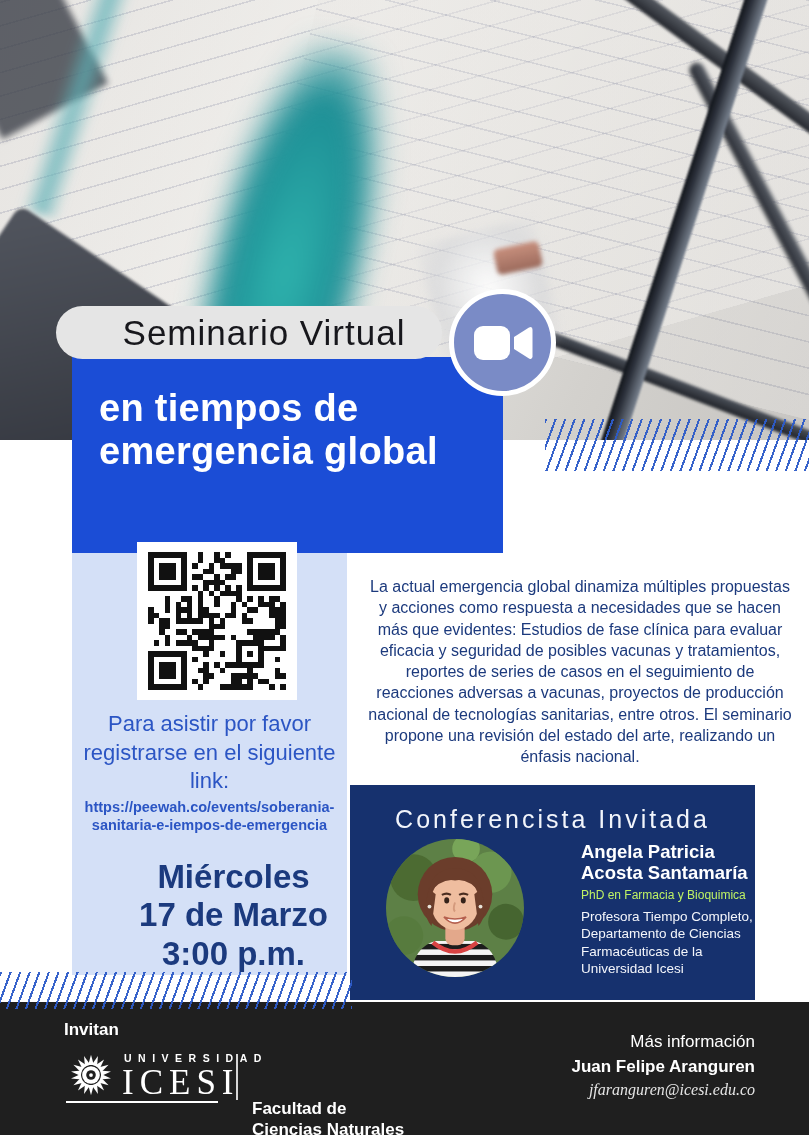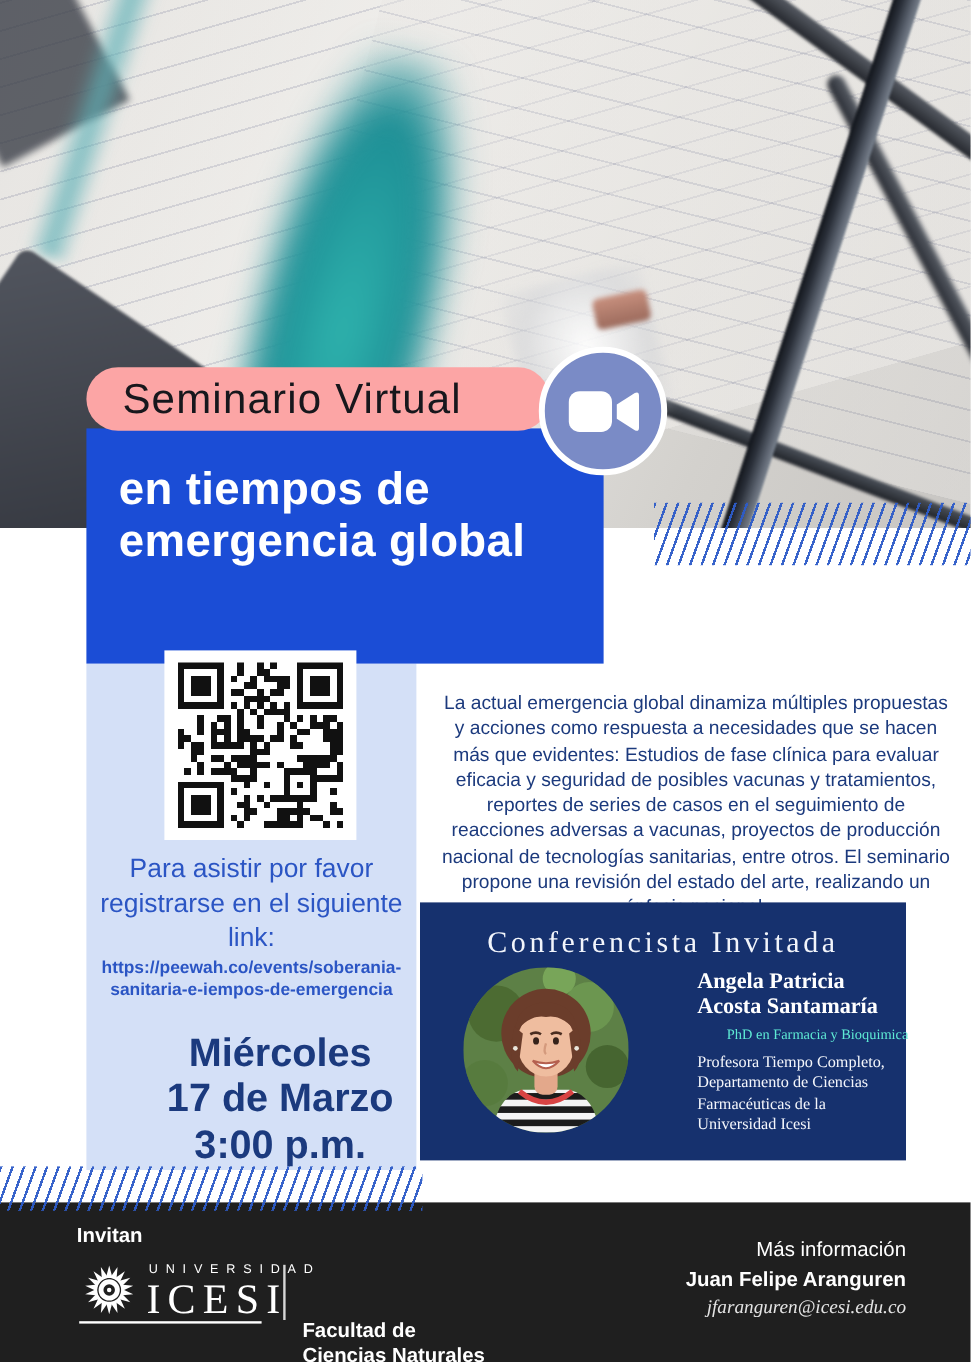--- a/index.html
+++ b/index.html
@@ -33,22 +33,22 @@
              background:linear-gradient(135deg,#51555e,#33363e);border-radius:10px;filter:blur(1.5px);}
   .corner-dark{left:-40px;top:-30px;width:120px;height:150px;transform:rotate(-28deg);
              background:#3c4049;filter:blur(3px);opacity:.8;}
   .vial-glass{left:430px;top:230px;width:120px;height:130px;transform:rotate(-14deg);
               background:radial-gradient(ellipse at 50% 45%,rgba(255,255,255,.9),rgba(210,212,216,.55) 60%,rgba(190,192,198,0));
               filter:blur(4px);}
   .vial-cap{left:495px;top:245px;width:46px;height:26px;transform:rotate(-12deg);
             background:linear-gradient(180deg,#c8907e,#9b6a5c);border-radius:5px;filter:blur(2px);}
 
   
-  .badge{left:72px;top:306px;width:386px;height:53px;background:#fca5a5;border-radius:28px;
-         display:flex;align-items:center;padding-left:30px;box-sizing:border-box;z-index:6;}
+  .badge{left:56px;top:306px;width:386px;height:53px;background:#e5e5e5;border-radius:28px;
+         display:flex;align-items:center;padding-left:30px;box-sizing:border-box;z-index:6;justify-content:center;}
   .badge span{font-size:35px;letter-spacing:1px;color:#17171c;}
   .zoom-circle{left:449px;top:289px;width:97px;height:97px;border-radius:50%;background:#7A8BC6;
                border:5px solid #ffffff;box-sizing:content-box;z-index:7;display:flex;align-items:center;justify-content:center;}
 
   
   .title-block{left:72px;top:357px;width:431px;height:196px;background:#1B4DD6;z-index:5;
                box-sizing:border-box;padding:30px 0 0 27px;}
   .title-block span{display:block;color:#fff;font-weight:bold;font-size:38px;line-height:1.12;letter-spacing:.3px;}
 
   
@@ -61,39 +61,39 @@
   .register-link{left:82px;top:798px;width:255px;text-align:center;color:#2B55C4;font-weight:bold;
                  font-size:14.5px;line-height:1.25;z-index:6;overflow-wrap:break-word;text-decoration:none;display:block;}
   .schedule{left:72px;top:858px;width:323px;text-align:center;color:#1B3A7E;z-index:6;}
   .schedule span{display:block;font-weight:bold;font-size:33px;line-height:1.16;}
 
   
   .description{left:365px;top:576px;width:430px;margin:0;text-align:center;color:#1C3A7D;
                font-size:16px;line-height:1.33;z-index:3;}
 
   
-  .speaker-box{left:350px;top:752px;width:405px;height:215px;background:#16316E;z-index:4;color:#fff;font-family:Liberation Serif, serif;}
+  .speaker-box{left:350px;top:785px;width:405px;height:215px;background:#16316E;z-index:4;color:#fff;}
   .speaker-title{position:absolute;left:0;top:20px;width:100%;text-align:center;margin:0;
                  font-size:25px;font-weight:normal;letter-spacing:3px;color:#f2f5fb;}
   .avatar{position:absolute;left:36px;top:54px;width:138px;height:138px;border-radius:50%;overflow:hidden;}
   .speaker-info{position:absolute;left:231px;top:56px;width:176px;}
   .speaker-name{font-weight:bold;font-size:18.5px;line-height:1.15;display:block;}
-  .speaker-degree{display:block;font-size:12px;margin-top:4px;color:#5eead4;text-align:right;}
+  .speaker-degree{display:block;font-size:12px;margin-top:4px;color:#bef264;}
   .speaker-position{display:block;font-size:13.5px;line-height:1.3;margin-top:6px;color:#f4f6fb;}
 
   
   .hatch{background:repeating-linear-gradient(110deg,rgba(45,91,200,.95) 0 2px,rgba(0,0,0,0) 2px 9px);}
   .hatch-right{left:545px;top:419px;width:264px;height:52px;z-index:3;}
   .hatch-bottom{left:0;top:972px;width:352px;height:37px;z-index:6;}
 
   
   .footer{left:0;top:1002px;width:809px;height:146px;background:#1F1F1F;z-index:5;color:#fff;}
   .invitan{position:absolute;left:64px;top:18px;font-size:17px;font-weight:bold;}
   .emblem{position:absolute;left:66px;top:48px;width:50px;height:50px;}
-  .uni-small{position:absolute;left:124px;top:50px;font-size:10.5px;letter-spacing:6.5px;color:#fff;}
+  .uni-small{position:absolute;left:124px;top:50px;font-size:10.5px;letter-spacing:6.5px;color:#fff;font-weight:bold;}
   .uni-name{position:absolute;left:122px;top:61px;font-family:"Liberation Serif",serif;
             font-size:35px;letter-spacing:6px;color:#fff;}
   .logo-underline{position:absolute;left:66px;top:99px;width:152px;height:2px;background:#fff;}
   .logo-divider{position:absolute;left:236px;top:52px;width:2px;height:46px;background:#d6d6d6;}
   .faculty{position:absolute;left:252px;top:57px;font-size:17px;font-weight:bold;line-height:1.25;margin-top:39px;}
   .faculty span{display:block;}
   .footer-right{position:absolute;right:54px;top:30px;text-align:right;}
   .more-info{display:block;font-size:17px;font-weight:normal;}
   .contact-name{display:block;font-size:17px;font-weight:bold;margin-top:5px;}
   .contact-email{display:block;font-size:16px;font-style:italic;color:#e4e4e4;margin-top:4px;

